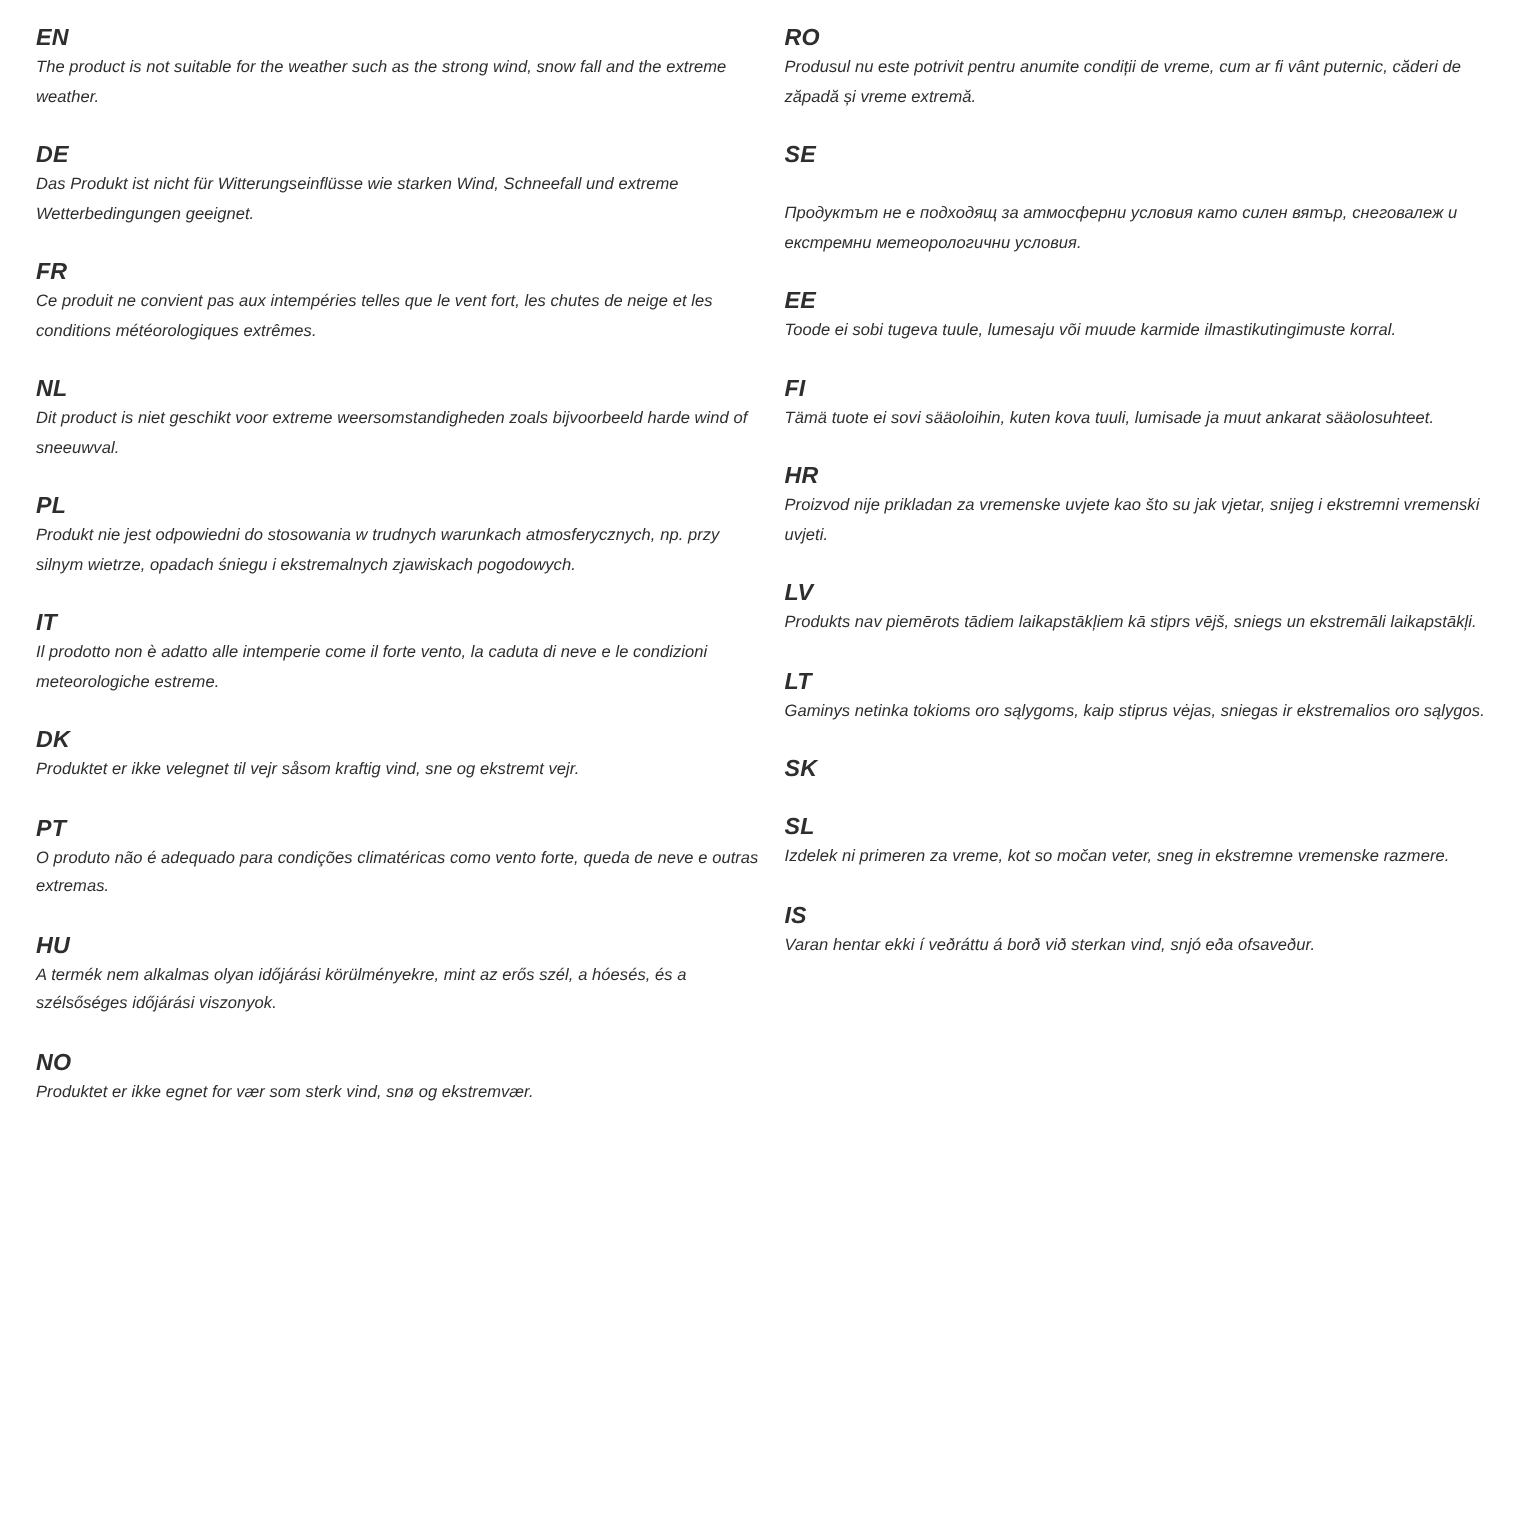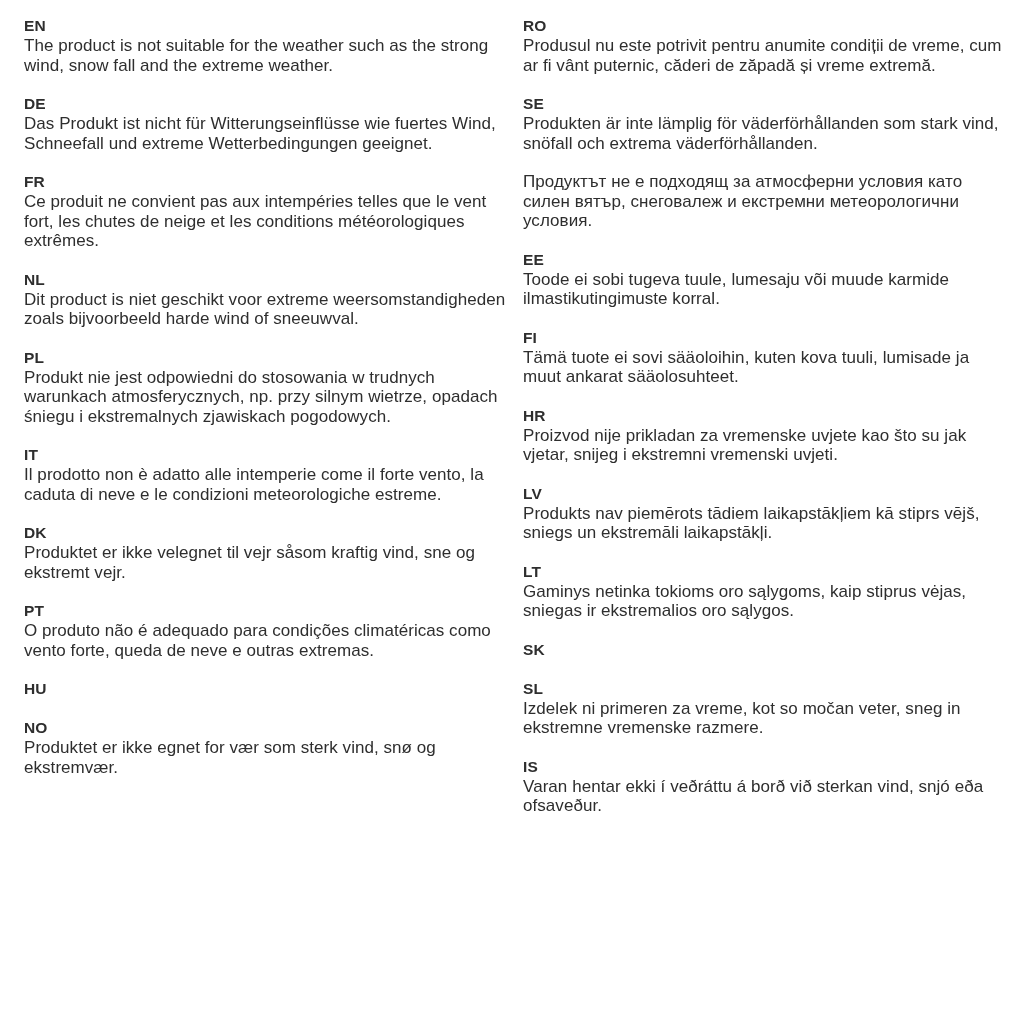--- a/index.html
+++ b/index.html
@@ -19,49 +19,50 @@
     width: 1024px;
     height: 1024px;
     display: grid;
     grid-template-columns: 1fr 1fr;
     column-gap: 12px;
     padding: 16px 14px 0 24px;
     background: #ffffff;
   }
   .column {
     min-width: 0;
+    font-style: italic;
   }
   .lang-block {
     margin-bottom: 19px;
   }
   .lang-code {
     font-weight: bold;
     font-size: 15.5px;
     line-height: 20px;
     letter-spacing: 0.1px;
   }
   .lang-text {
-    font-size: 17px;
+    font-size: 11px;
     line-height: 19.5px;
     letter-spacing: 0.05px;
   }
 </style>
 </head>
 <body>
 
 <div class="page">
 
   <div class="column">
     <div class="lang-block">
       <div class="lang-code">EN</div>
       <div class="lang-text">The product is not suitable for the weather such as the strong wind, snow fall and the extreme weather.</div>
     </div>
     <div class="lang-block">
       <div class="lang-code">DE</div>
-      <div class="lang-text">Das Produkt ist nicht für Witterungseinflüsse wie fuertes Wind, Schneefall und extreme Wetterbedingungen geeignet.</div>
+      <div class="lang-text">Das Produkt ist nicht für Witterungseinflüsse wie starken Wind, Schneefall und extreme Wetterbedingungen geeignet.</div>
     </div>
     <div class="lang-block">
       <div class="lang-code">FR</div>
       <div class="lang-text">Ce produit ne convient pas aux intempéries telles que le vent fort, les chutes de neige et les conditions météorologiques extrêmes.</div>
     </div>
     <div class="lang-block">
       <div class="lang-code">NL</div>
       <div class="lang-text">Dit product is niet geschikt voor extreme weersomstandigheden zoals bijvoorbeeld harde wind of sneeuwval.</div>
     </div>
     <div class="lang-block">
@@ -75,35 +76,35 @@
     <div class="lang-block">
       <div class="lang-code">DK</div>
       <div class="lang-text">Produktet er ikke velegnet til vejr såsom kraftig vind, sne og ekstremt vejr.</div>
     </div>
     <div class="lang-block">
       <div class="lang-code">PT</div>
       <div class="lang-text">O produto não é adequado para condições climatéricas como vento forte, queda de neve e outras extremas.</div>
     </div>
     <div class="lang-block">
       <div class="lang-code">HU</div>
+      <div class="lang-text">A termék nem alkalmas olyan időjárási körülményekre, mint az erős szél, a hóesés, és a szélsőséges időjárási viszonyok.</div>
     </div>
     <div class="lang-block">
       <div class="lang-code">NO</div>
       <div class="lang-text">Produktet er ikke egnet for vær som sterk vind, snø og ekstremvær.</div>
     </div>
   </div>
 
   <div class="column">
     <div class="lang-block">
       <div class="lang-code">RO</div>
       <div class="lang-text">Produsul nu este potrivit pentru anumite condiții de vreme, cum ar fi vânt puternic, căderi de zăpadă și vreme extremă.</div>
     </div>
     <div class="lang-block">
       <div class="lang-code">SE</div>
-      <div class="lang-text">Produkten är inte lämplig för väderförhållanden som stark vind, snöfall och extrema väderförhållanden.</div>
     </div>
     <div class="lang-block">
       <div class="lang-text">Продуктът не е подходящ за атмосферни условия като силен вятър, снеговалеж и екстремни метеорологични условия.</div>
     </div>
     <div class="lang-block">
       <div class="lang-code">EE</div>
       <div class="lang-text">Toode ei sobi tugeva tuule, lumesaju või muude karmide ilmastikutingimuste korral.</div>
     </div>
     <div class="lang-block">
       <div class="lang-code">FI</div>

